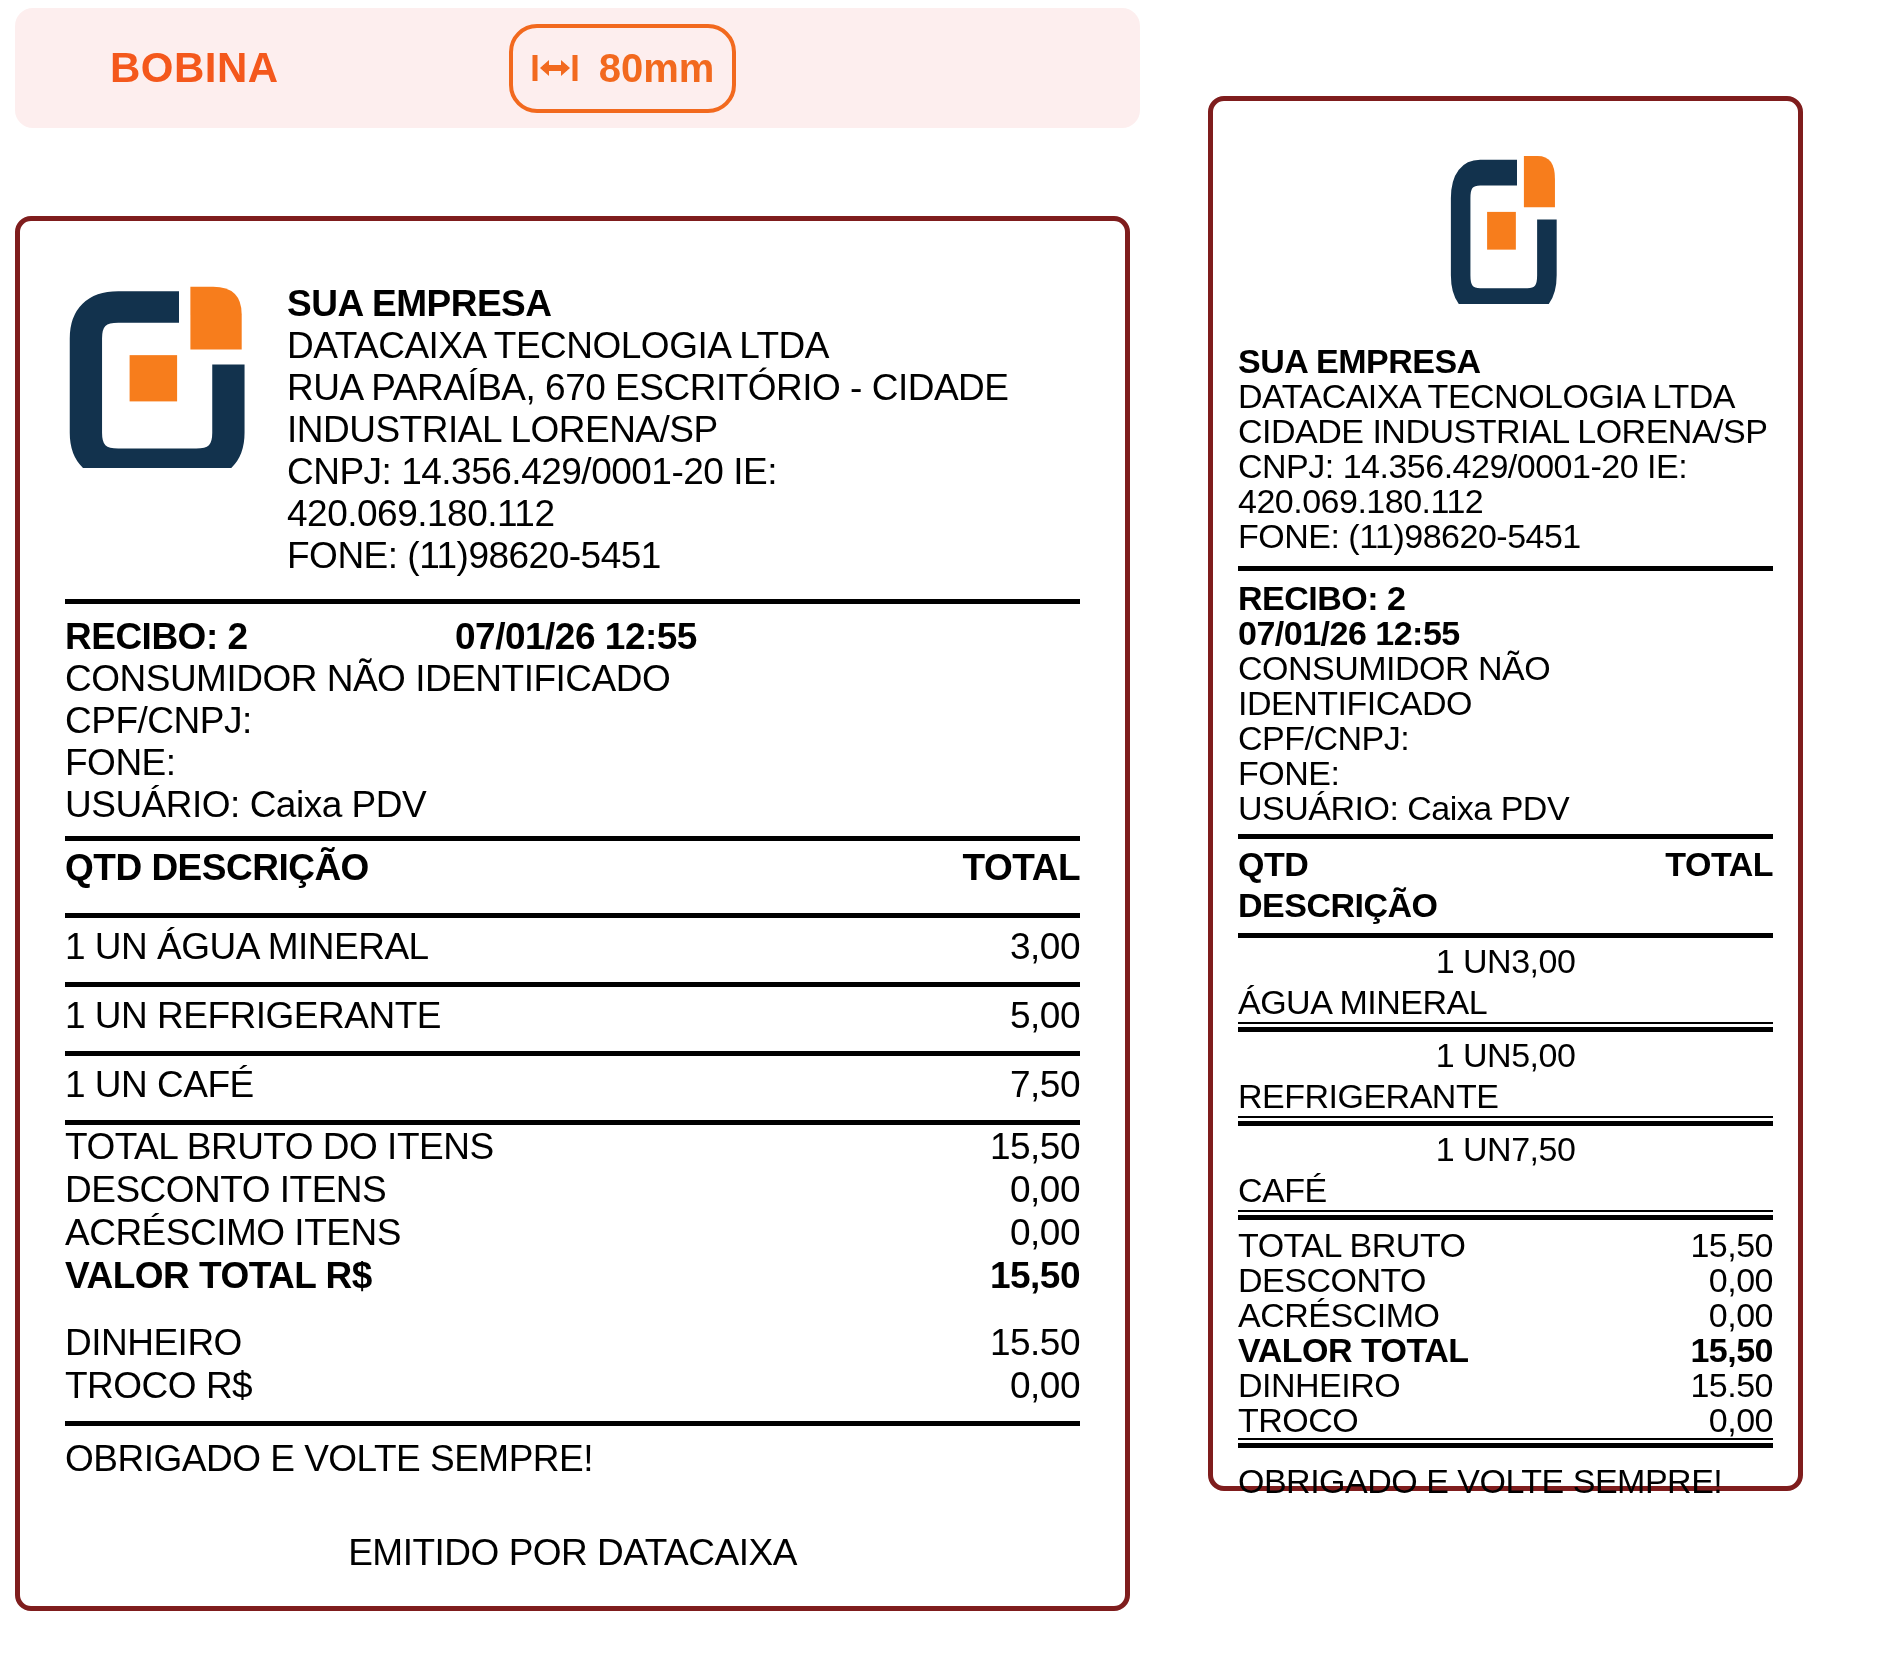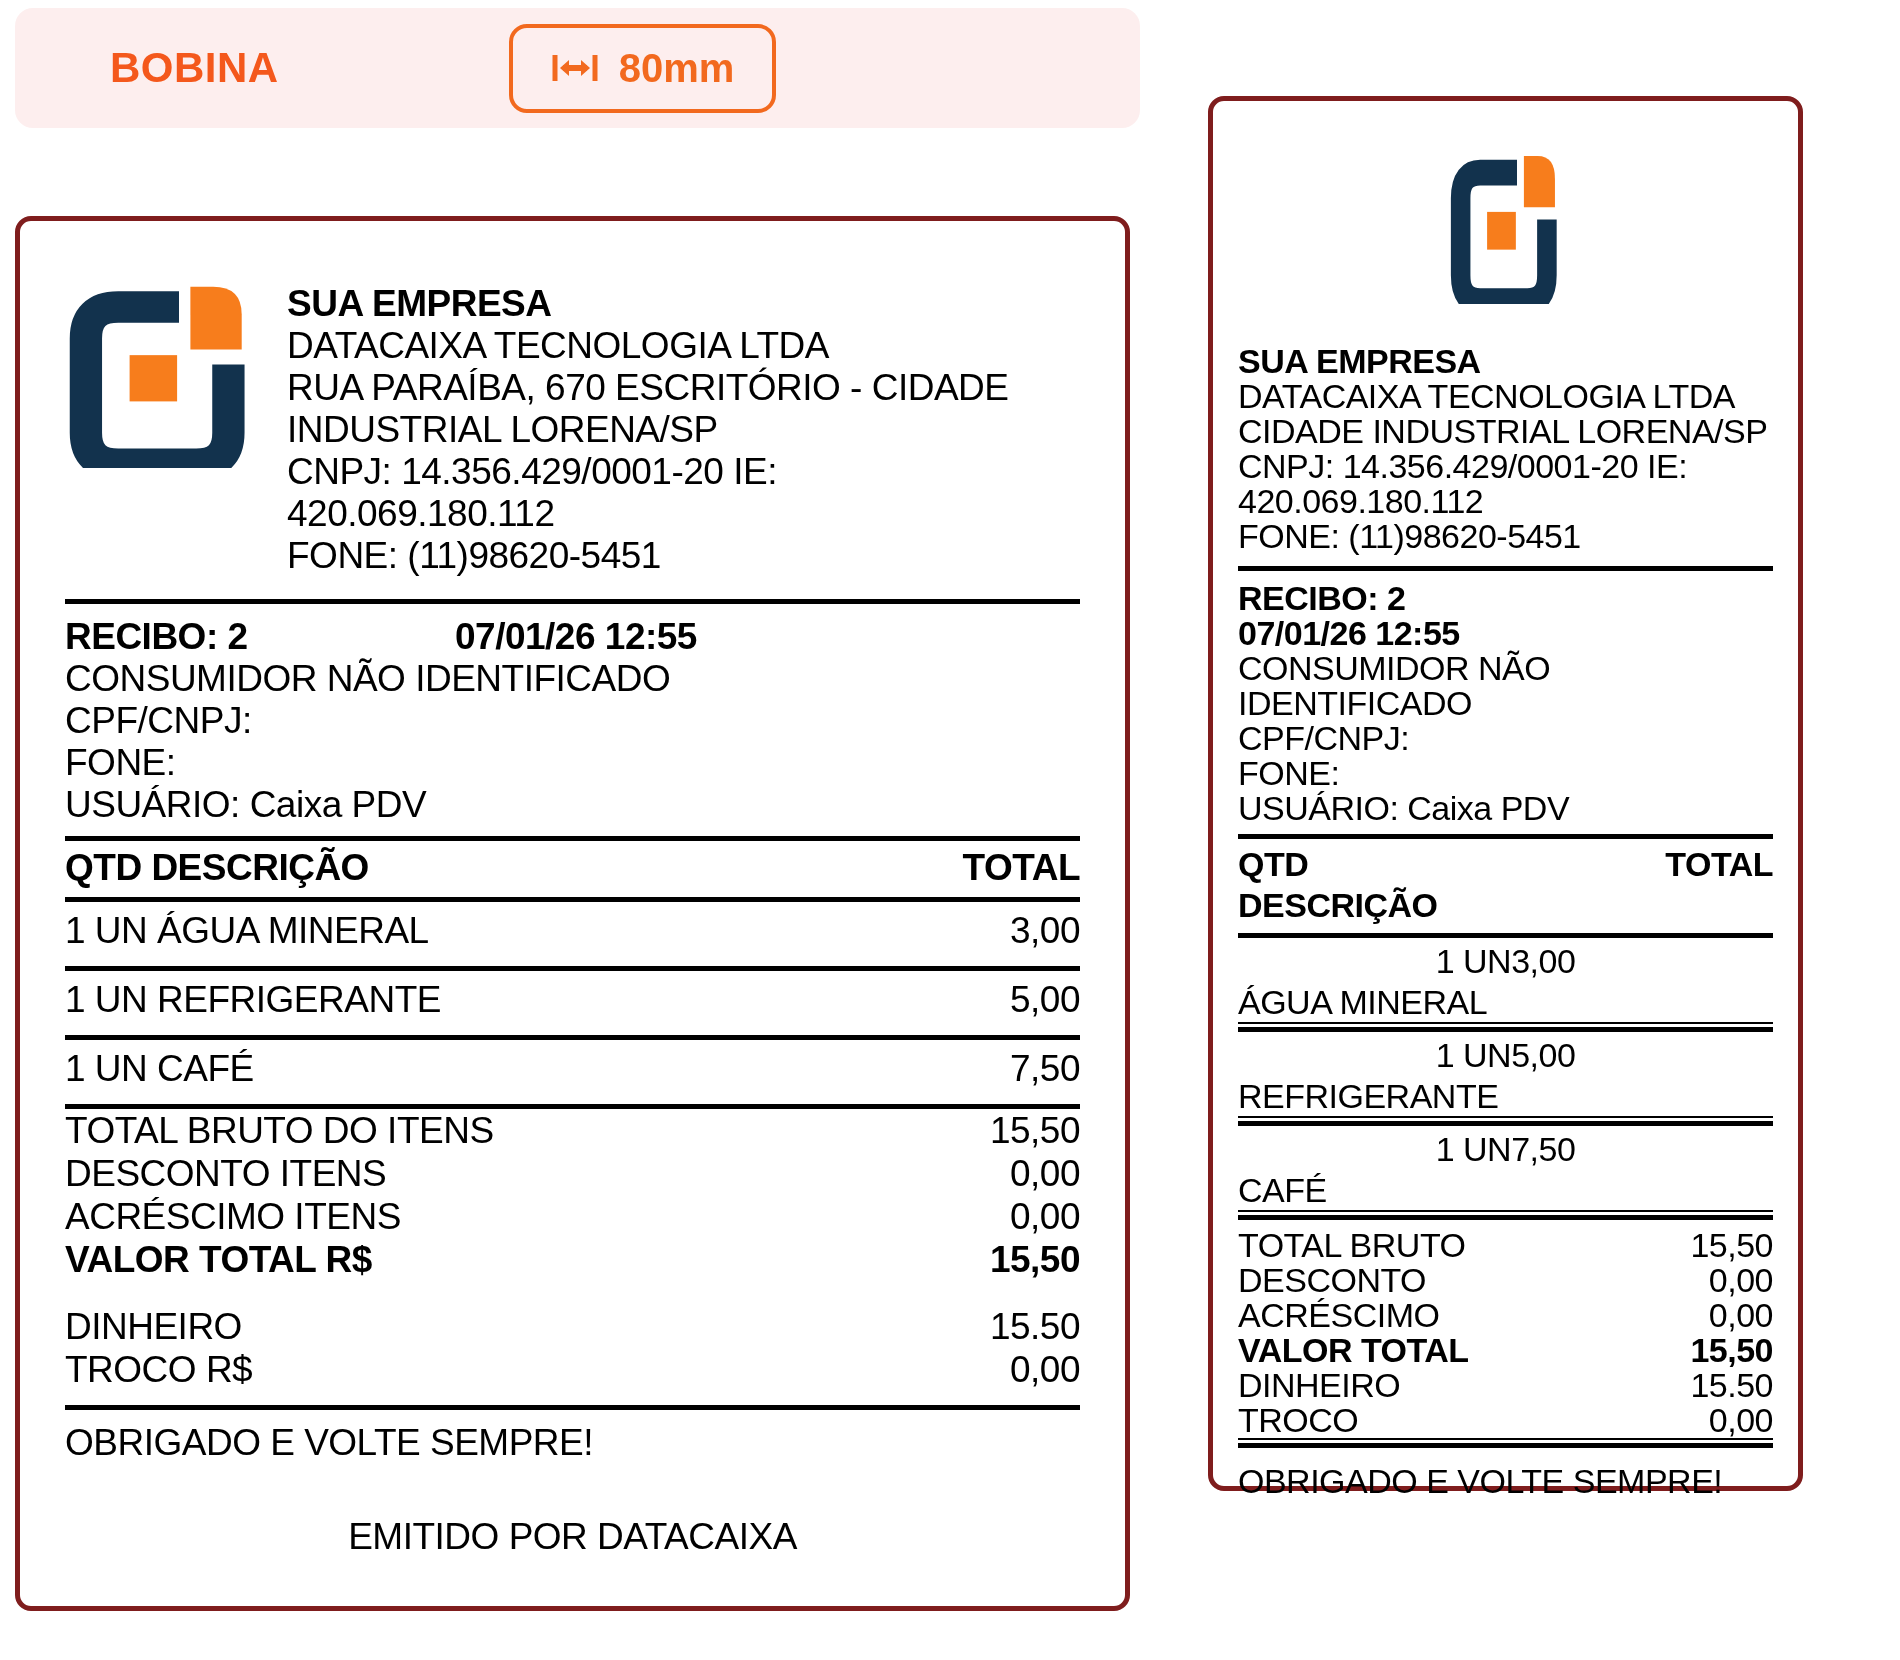--- a/index.html
+++ b/index.html
@@ -10,22 +10,22 @@
   
   .panel { height: 120px; background: #FDEEEE; border-radius: 18px;
     display: flex; align-items: center; }
   .col-80 { width: 1125px; }
   .col-58 { width: 680px; }
   .panel-80 { padding-left: 95px; }
   .panel-58 { justify-content: center; }
   .bobina-label { color: #F4581C; font-size: 42px; font-weight: 700;
     letter-spacing: 0.5px; }
   .width-btn { margin-left: 230px; display: inline-flex; align-items: center;
-    gap: 20px; padding: 18px 38px; background: transparent;
-    border: 4px solid #F2691E; border-radius: 18px; color: #F2691E;
+    gap: 20px; padding: 18px 18px; background: transparent;
+    border: 4px solid #F2691E; border-radius: 28px; color: #F2691E;
     font-size: 40px; font-weight: 700; font-family: "Liberation Sans", sans-serif;
     cursor: pointer; }
   .panel-58 .width-btn { margin-left: 0; }
   .resize-icon { display: inline-flex; }
 
   
   .card { margin-top: 88px; background: #fff; border: 5px solid #7f1d1d;
     border-radius: 16px; color: #000; }
   .card-80 { width: 1115px; height: 1395px; padding: 62px 45px 0 45px;
     font-size: 37px; line-height: 42px; letter-spacing: -0.5px; }
@@ -38,21 +38,21 @@
   
   .r80-head { display: flex; align-items: flex-start; }
   .logo-80 { width: 190px; height: 185px; flex: 0 0 auto; }
   .r80-company { margin-left: 32px; }
 
   .kv { display: flex; justify-content: space-between; align-items: baseline; }
   .recibo-row { position: relative; margin-top: 12px; }
   .recibo-row .date { position: absolute; left: 390px; top: 0; }
 
   .items-80 .item-row { padding: 8px 0 14px 0; }
-  .head-row-80 { padding: 6px 0 8px 0; }
+  .head-row-80 { padding: 6px 0 24px 0; }
   .totals-80 { }
   .totals-80 .kv { line-height: 43px; }
   .pay-80 { margin-top: 24px; }
   .pay-80 .kv { line-height: 43px; }
   .thanks-80 { margin-top: 12px; }
   .emitted-80 { text-align: center; margin-top: 52px; }
 
   
   .logo-58-wrap { text-align: center; }
   .logo-58 { width: 115px; height: 151px; }

